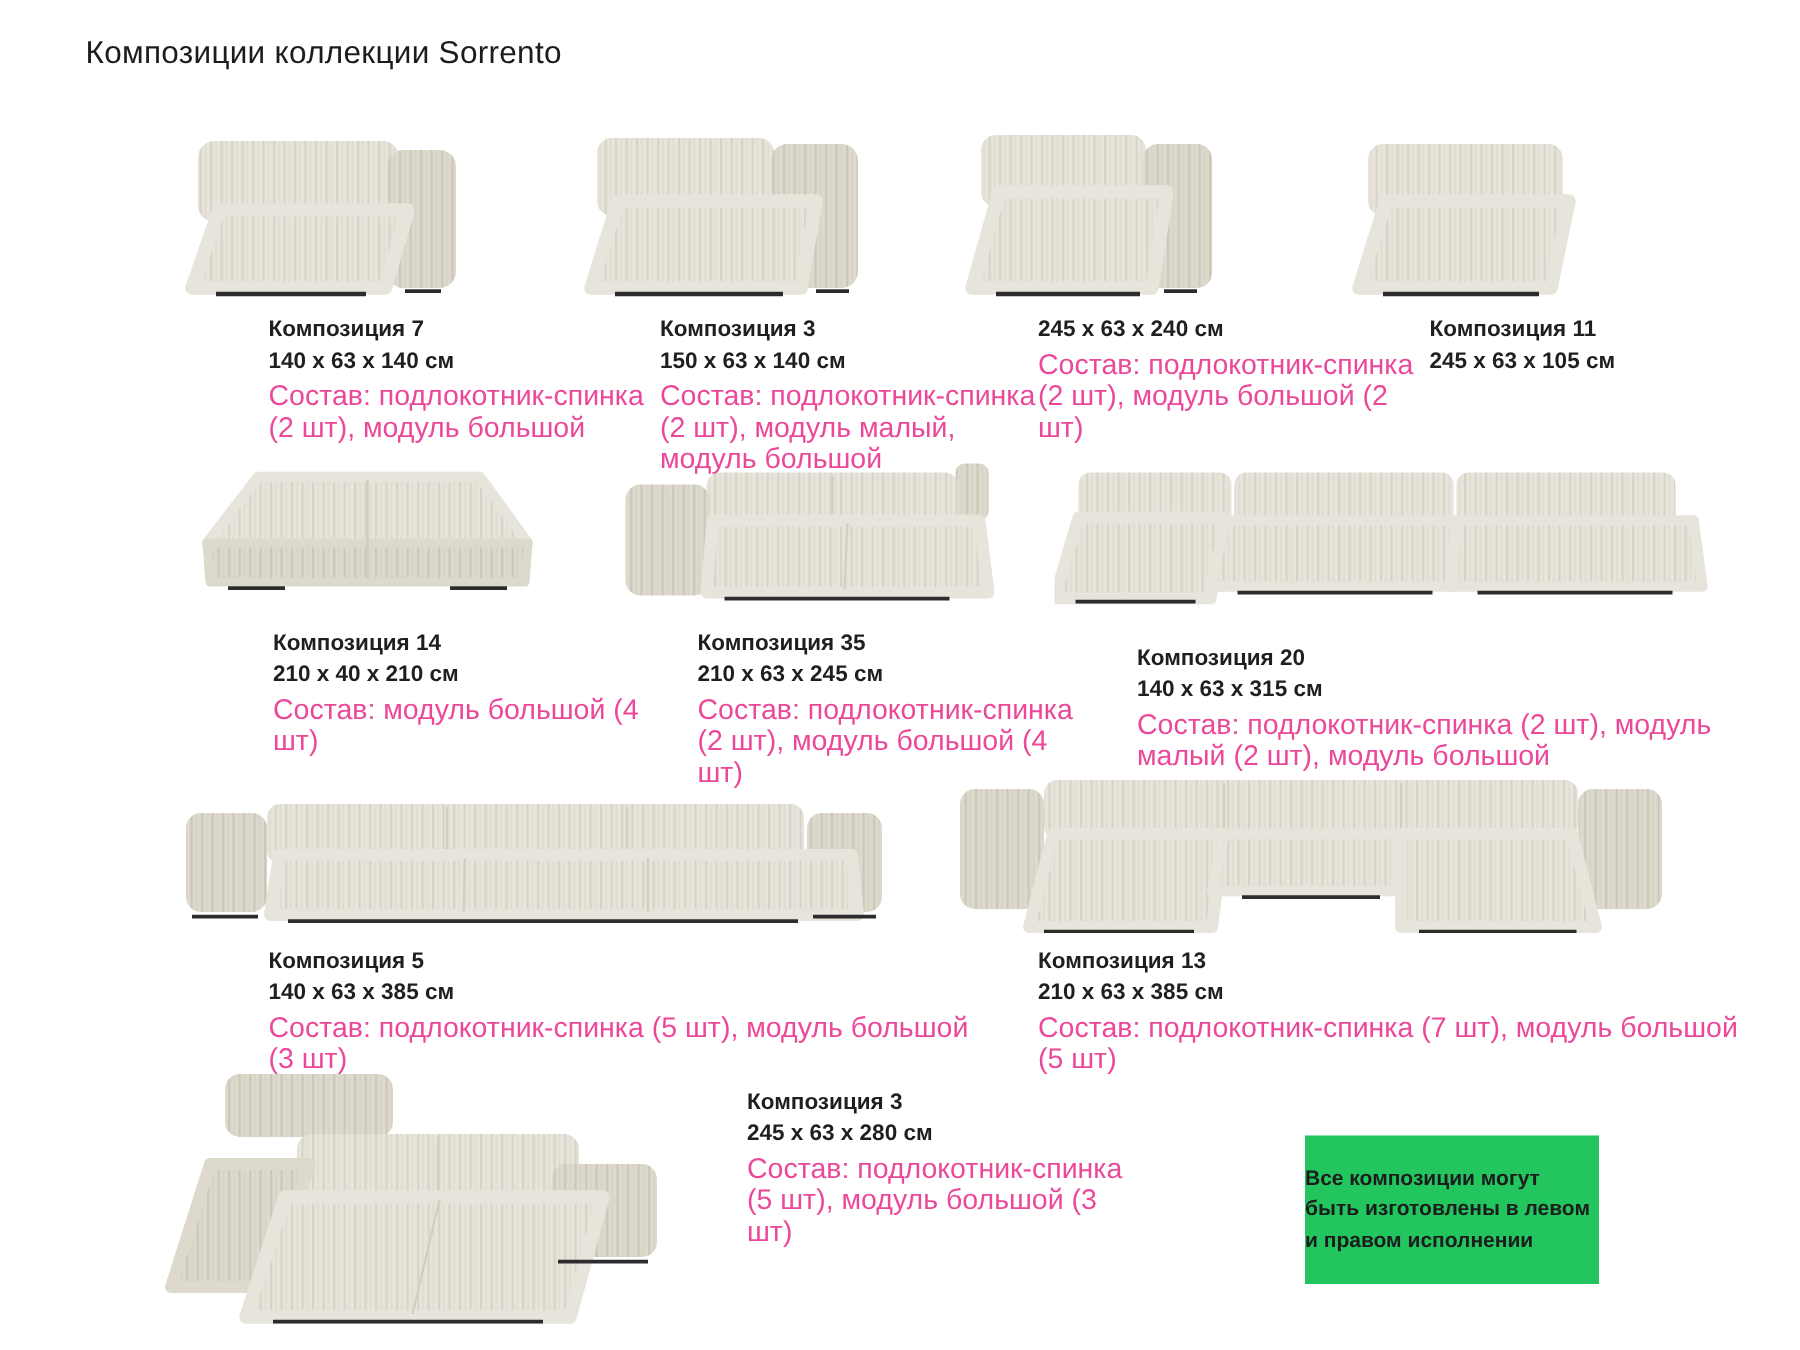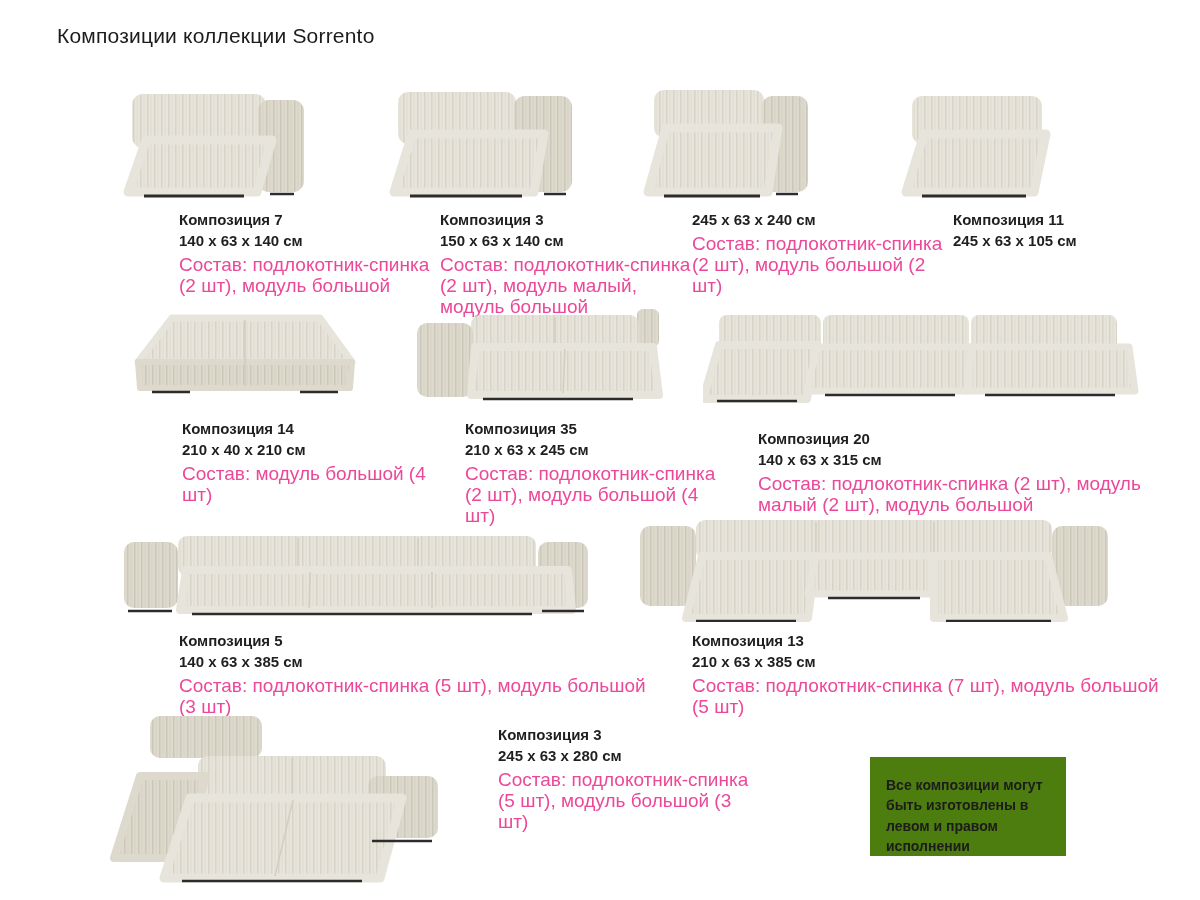--- a/index.html
+++ b/index.html
@@ -10,21 +10,21 @@
   .page-title{
     position:absolute;left:57px;top:24px;font-size:21px;font-weight:400;
     color:#1c1c1c;letter-spacing:.2px;
   }
   .sofa{position:absolute;}
   .txt{position:absolute;margin-left:48px;}
   .comp-name,.comp-dims{font-size:15px;font-weight:700;color:#1f1f1f;line-height:21px;}
   .comp-desc{font-size:19px;font-weight:400;color:#ec4899;line-height:21px;margin-top:3px;}
   .note-box{
     position:absolute;left:870px;top:757px;width:196px;height:99px;box-sizing:border-box;
-    background:#4d7c0f;padding:18px 16px;font-size:14px;font-weight:700;color:#1c1c1c;
+    background:#22c55e;padding:18px 0;font-size:14px;font-weight:700;color:#1c1c1c;
     line-height:1.45;
   }
 </style>
 </head>
 <body>
 
 <svg width="0" height="0" style="position:absolute" aria-hidden="true">
   <defs>
     <pattern id="cord" width="7" height="7" patternUnits="userSpaceOnUse">
       <rect width="7" height="7" fill="#e7e4db"></rect>

